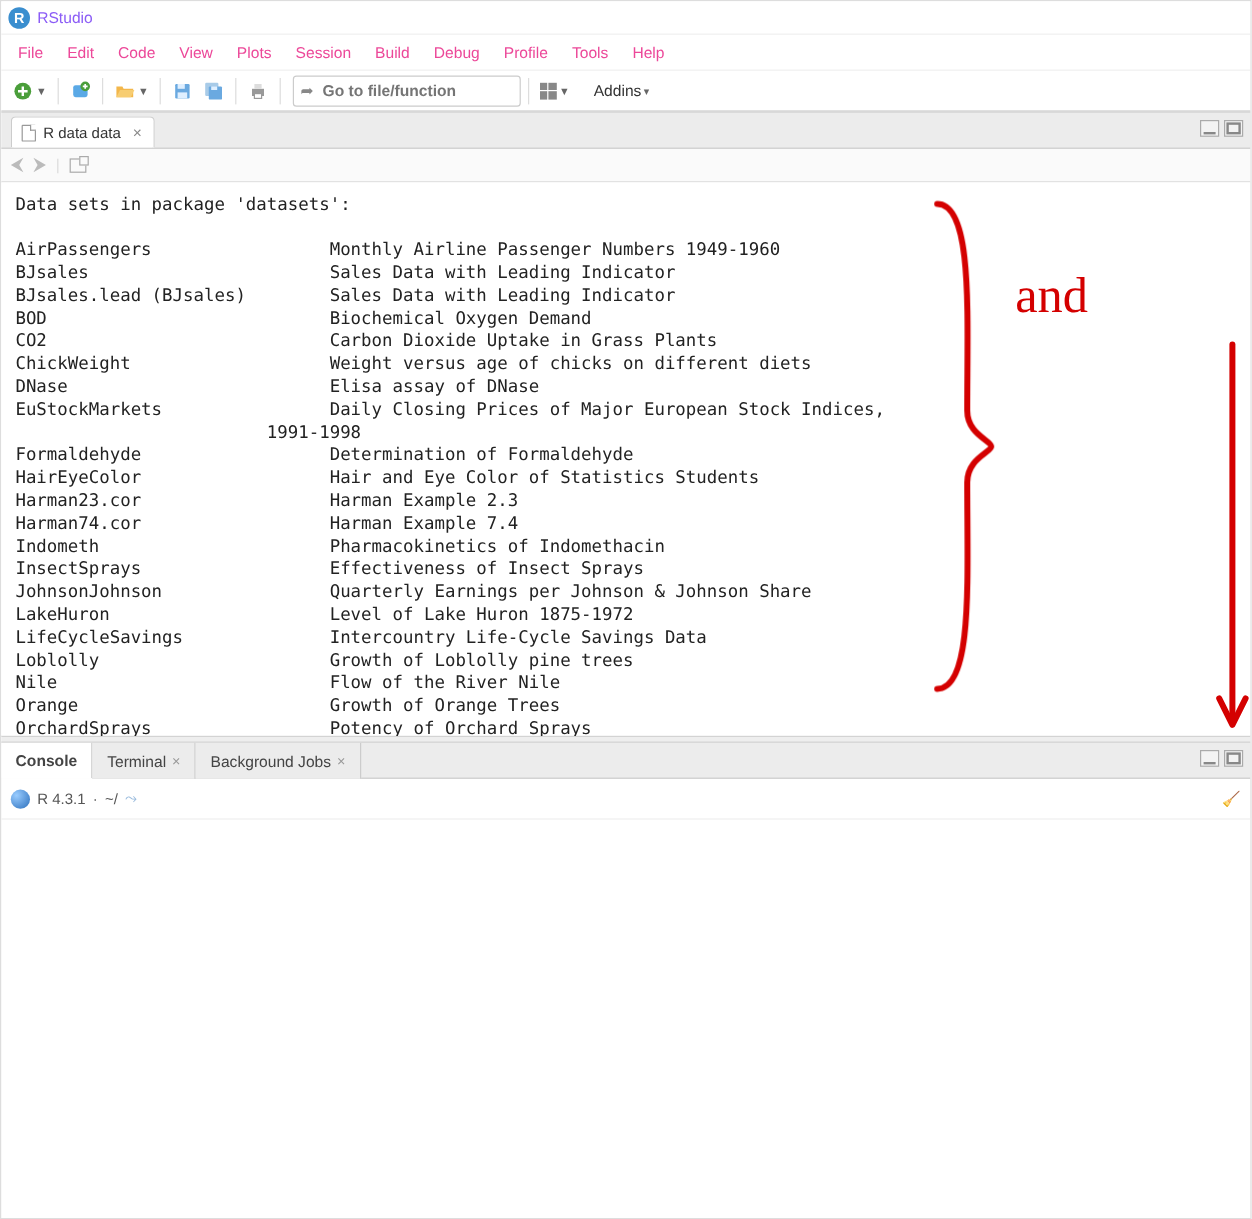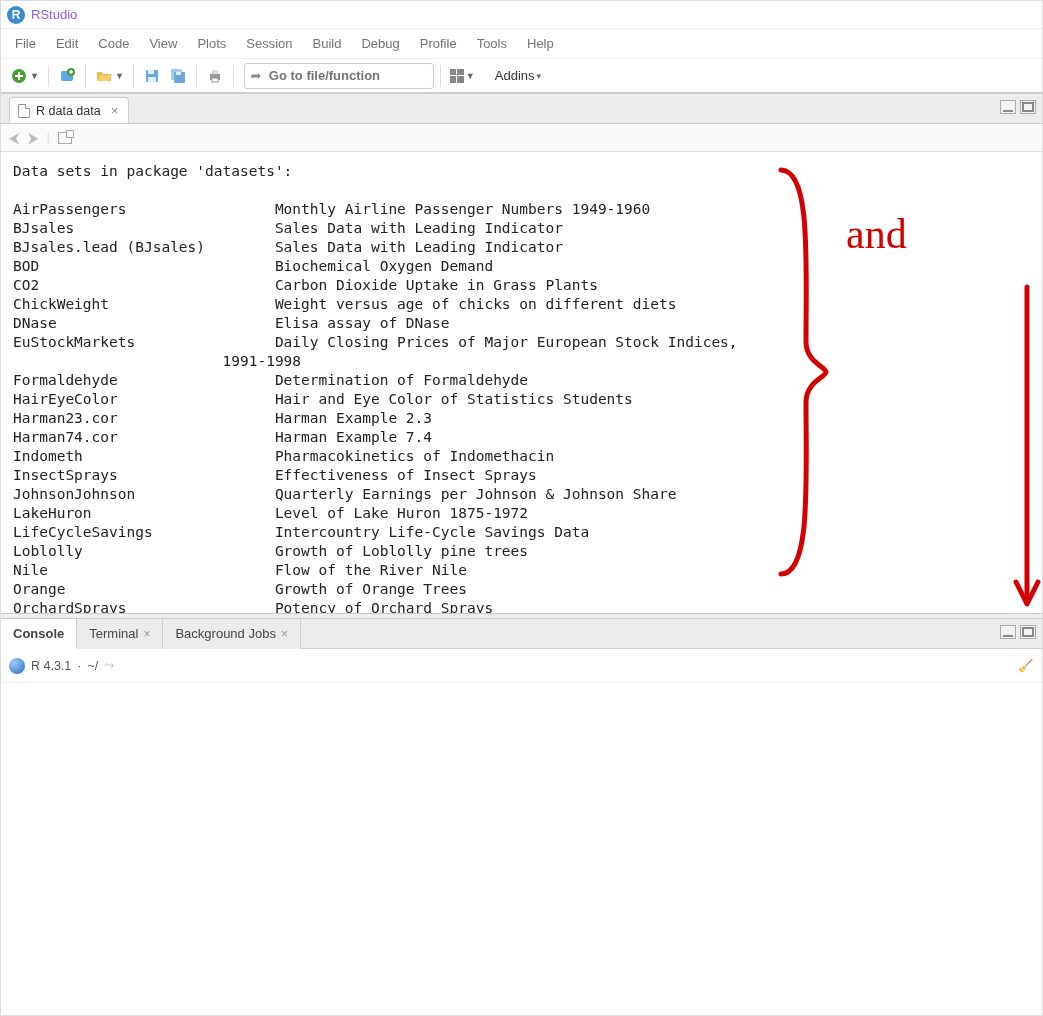--- a/index.html
+++ b/index.html
@@ -4,21 +4,21 @@
 <style>
   * { box-sizing: border-box; }
   html, body { margin:0; padding:0; font-family: "Segoe UI", Arial, sans-serif; font-size:13px; color:#333; background:#fff; height:100%; }
   body { display:flex; flex-direction:column; width:1043px; height:1016px; overflow:hidden; border:1px solid #ddd;}
   
   .titlebar { display:flex; align-items:center; height:28px; padding:0 6px; background:#fff; border-bottom:1px solid #eee;}
   .titlebar .logo { width:18px; height:18px; border-radius:50%; background:#3a8ecf; color:#fff; font-weight:bold; font-size:12px; display:flex; align-items:center; justify-content:center; margin-right:6px;}
   .titlebar .title { color:#8b5cf6; }
   
   .menubar { display:flex; align-items:center; height:30px; padding:0 4px; background:#fff; border-bottom:1px solid #eee;}
-  .menubar .menuitem { padding:4px 10px; cursor:default; color:#737373;}
+  .menubar .menuitem { padding:4px 10px; cursor:default; color:#ec4899;}
   
   .toolbar { display:flex; align-items:center; height:34px; padding:0 6px; background:#fff; border-bottom:1px solid #ccc; gap:2px;}
   .tbtn { display:flex; align-items:center; justify-content:center; height:26px; min-width:24px; padding:0 2px; border:1px solid transparent; border-radius:3px; cursor:default;}
   .tsep { width:1px; height:22px; background:#ddd; margin:0 4px;}
   .dropdown-caret { font-size:9px; color:#666; margin-left:2px;}
   .goto { display:flex; align-items:center; border:1px solid #ccc; border-radius:3px; height:26px; width:190px; background:#fff; margin-left:4px;}
   .goto .icon { width:22px; text-align:center; color:#888;}
   .goto input { border:none; outline:none; font-size:13px; width:150px; color:#666;font-weight:bold;}
   .grid-icon{ width:14px; height:14px; display:inline-grid; grid-template-columns:1fr 1fr; grid-template-rows:1fr 1fr; gap:1px;}
   .grid-icon span{ background:#888;}
@@ -39,27 +39,27 @@
   .arrow{ color:#bbb; font-size:15px;}
   .popicon{ width:14px;height:12px;border:1px solid #aaa; position:relative;}
   .popicon::after{content:"";position:absolute; right:-3px; top:-3px; width:6px;height:6px;border:1px solid #aaa; background:#fafafa;}
   
   .viewer { position:relative; flex:1; overflow:hidden; background:#fff;}
   .viewer-scroll{position:absolute; inset:0; overflow-y:scroll;}
   .mono { font-family: "Lucida Console","Consolas",monospace; font-size:14.5px; line-height:19px; white-space:pre; padding:10px 12px; color:#222;}
   
   .handnote{ position:absolute; pointer-events:none;}
   .brace{ left:770px; top:10px; width:60px; height:420px;}
-  .handtext{ left:845px; top:55px; font-family: "Comic Sans MS","Segoe Script",cursive; font-size:42px; color:#d40000; line-height:1.3; font-weight:500;}
+  .handtext{ left:845px; top:68px; font-family: "Comic Sans MS","Segoe Script",cursive; font-size:42px; color:#d40000; line-height:1.3; font-weight:500;}
   .arrowdn{ right:0px; top:130px; width:30px; height:330px;}
   .redstroke{stroke:#d40000; stroke-width:5; fill:none; stroke-linecap:round; stroke-linejoin:round;}
   
   .splitter{ height:6px; background:#eee; border-top:1px solid #ccc; border-bottom:1px solid #ccc;}
   .bpane{ flex:1; display:flex; flex-direction:column; min-height:0;}
-  .btabstrip{ display:flex; align-items:center; height:30px; background:#ececec; border-bottom:1px solid #ccc; position:relative;}
+  .btabstrip{ display:flex; align-items:flex-start; height:30px; background:#ececec; border-bottom:1px solid #ccc; position:relative;}
   .btab{ height:30px; display:flex; align-items:center; padding:0 12px; font-size:13px; color:#444; border-right:1px solid #ccc; background:#ececec; gap:5px; cursor:default;}
   .btab.active{ background:#fff; font-weight:bold; border-bottom:1px solid #fff; margin-bottom:-1px;}
   .btab .close{color:#999; font-size:12px; font-weight:normal;}
   .consolebar{ height:34px; display:flex; align-items:center; padding:0 8px; gap:6px; border-bottom:1px solid #eee; font-size:12.5px; color:#555; position:relative;}
   .rball{ width:16px;height:16px; border-radius:50%; background:radial-gradient(circle at 30% 30%, #9cf, #2a6ebb);}
   .consolebar .broom{ position:absolute; right:8px; color:#b8cde0;}
   .console{ flex:1; overflow:auto; font-family:"Lucida Console","Consolas",monospace; font-size:15px; line-height:20px; padding:4px 10px; color:#222;}
   .console .prompt{ color:#2a6ebb;}
   .console .cmd{ color:#2a6ebb;}
   .console .cursor{ display:inline-block; width:1px; height:16px; background:#222; vertical-align:middle; margin-left:2px;}

